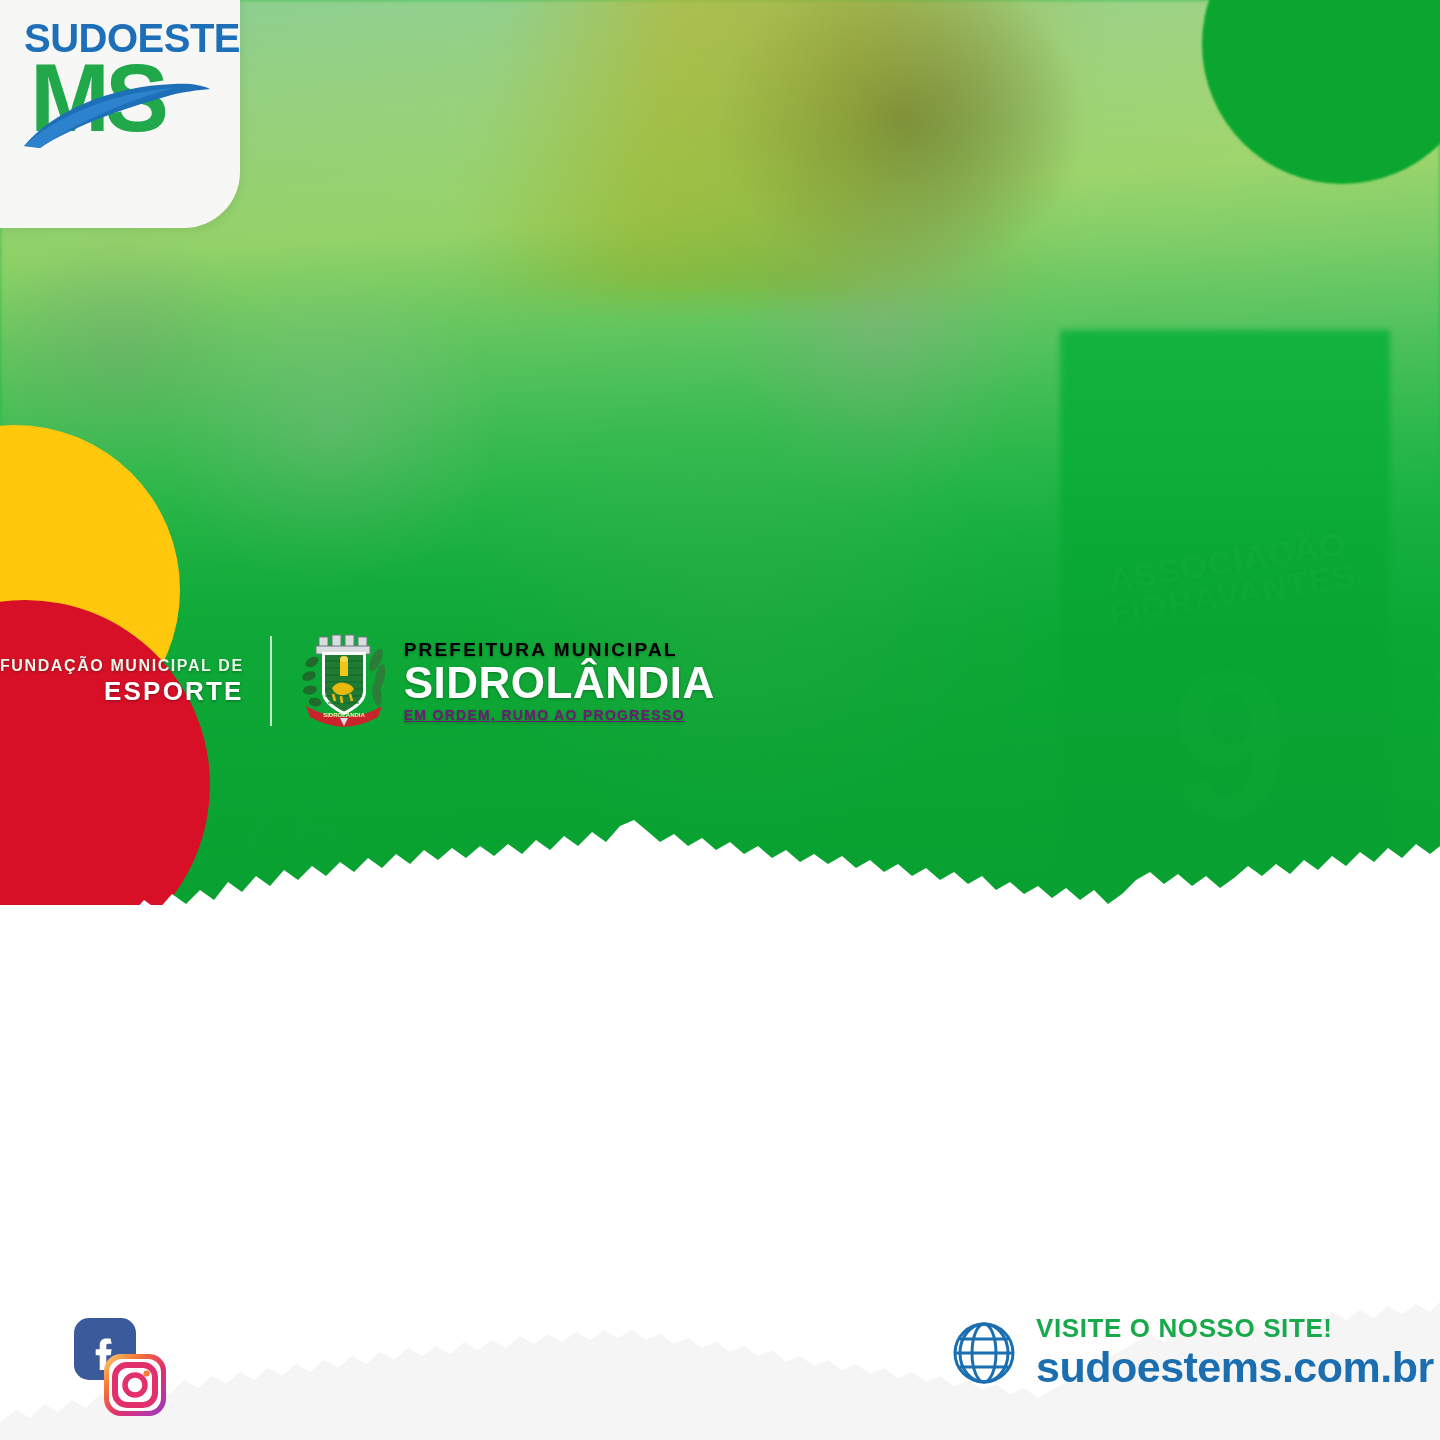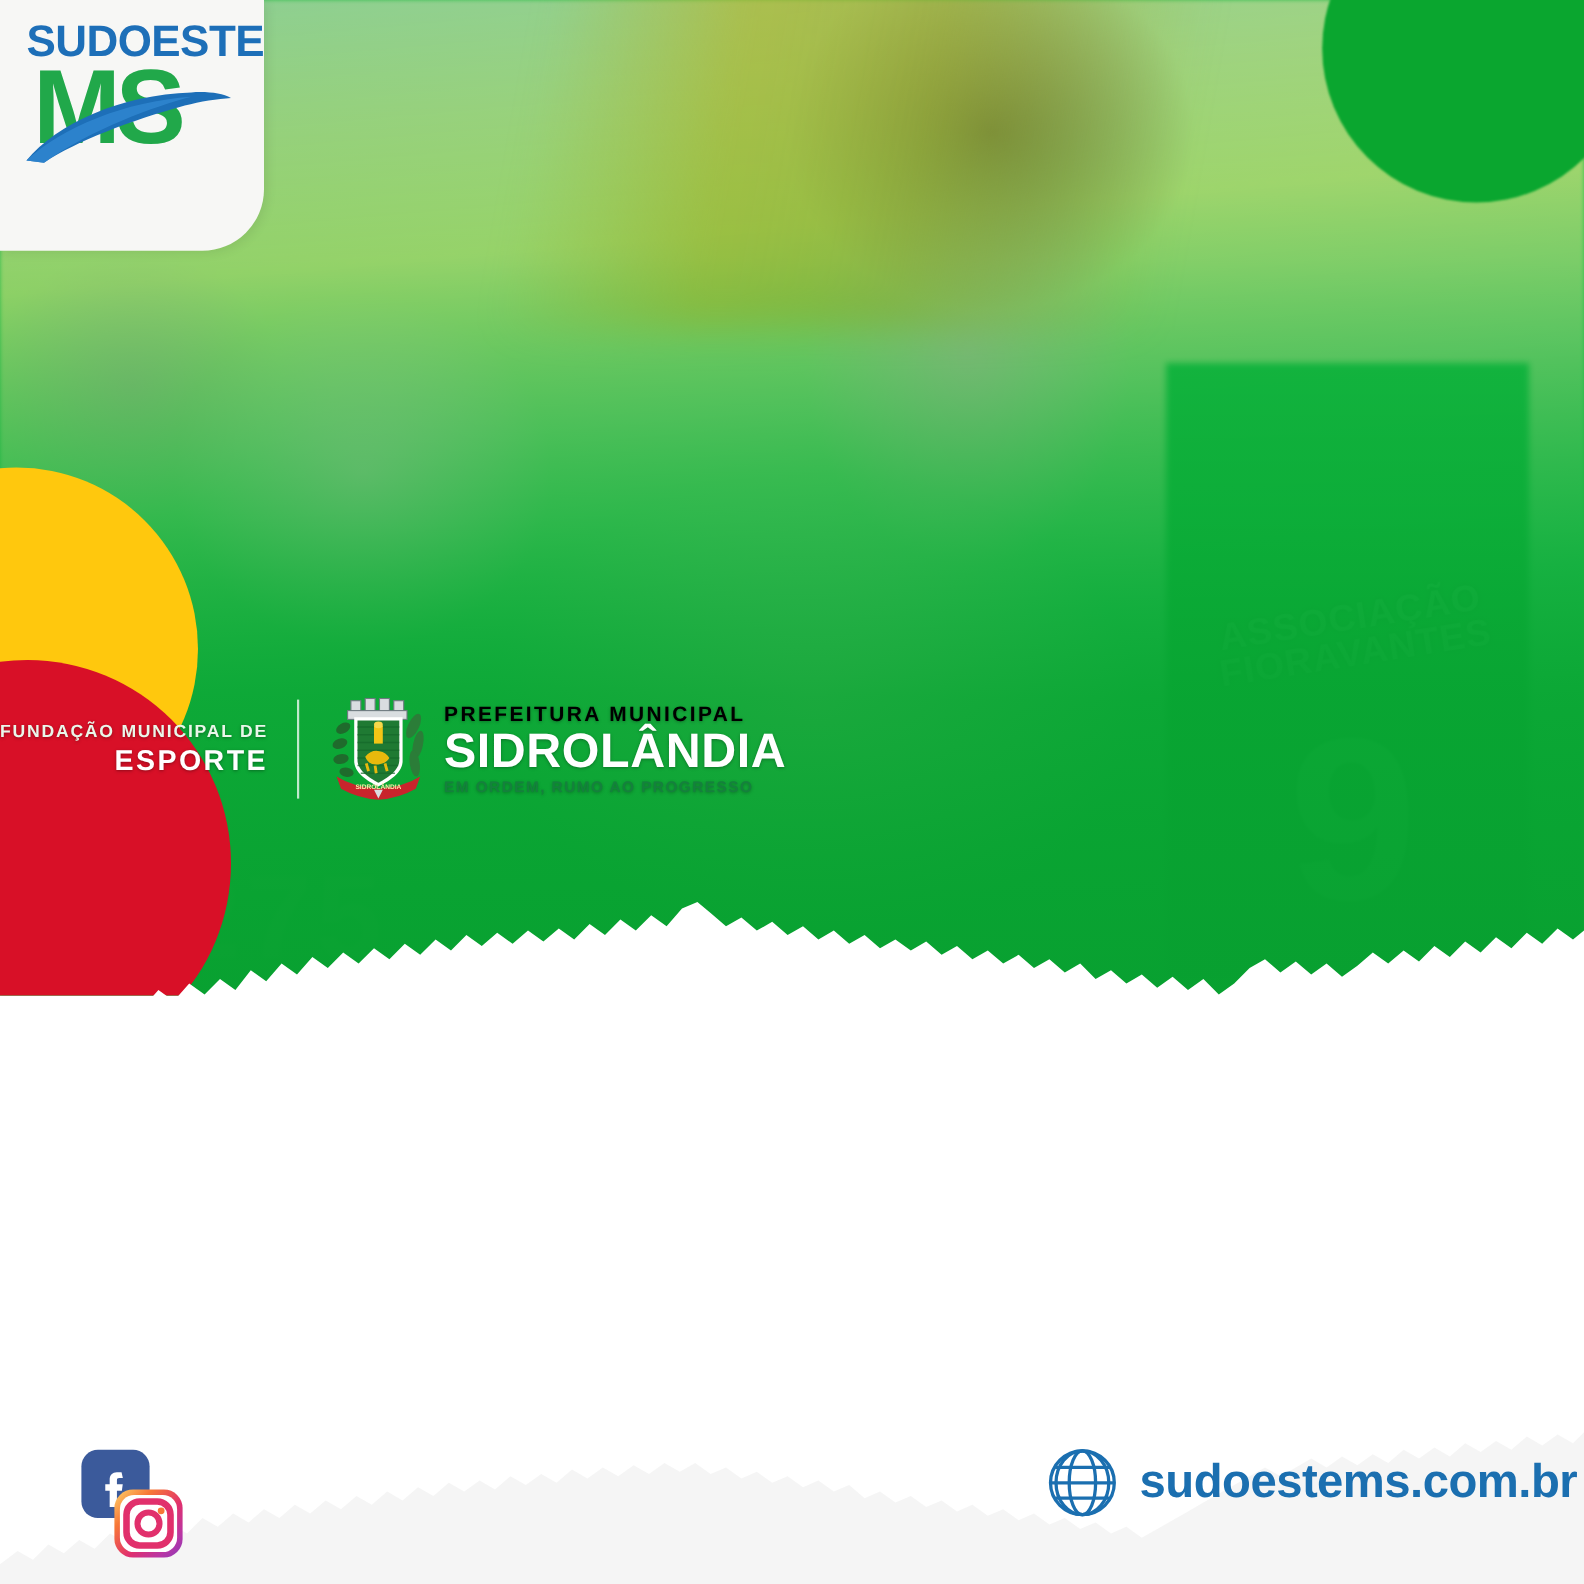--- a/index.html
+++ b/index.html
@@ -141,21 +141,21 @@
     text-align:right;color:#fff;padding-right:26px;
     text-shadow:0 1px 3px rgba(0,0,0,.35);
   }
   .fme-l1{font:700 16px/1.35 "Liberation Sans",sans-serif;letter-spacing:1.6px;color:#eaf7ea;}
   .fme-l2{font:700 26px/1.2 "Liberation Sans",sans-serif;letter-spacing:2.2px;color:#ffffff;}
   .divider{width:2px;height:90px;background:rgba(255,255,255,.75);}
   .brasao{width:92px;height:98px;margin-left:26px;margin-right:14px;}
   .pref{color:#fff;text-shadow:0 1px 3px rgba(0,0,0,.3);}
   .pref-l1{font:700 19px/1.25 "Liberation Sans",sans-serif;letter-spacing:2.2px;color:#000000;}
   .pref-l2{font:900 44px/1.02 "Liberation Sans",sans-serif;letter-spacing:.5px;color:#ffffff;}
-  .pref-l3{font:700 14px/1.3 "Liberation Sans",sans-serif;letter-spacing:1.3px;color:#15803d;}
+  .pref-l3{font:700 14px/1.3 "Liberation Sans",sans-serif;letter-spacing:1.3px;color:#701a75;text-decoration:underline;}
 
   
   .torn-top{
     position:absolute;left:0;top:820px;width:1440px;height:130px;z-index:10;
   }
 
   
   .article{
     position:absolute;left:0;top:918px;width:1440px;text-align:center;z-index:6;
   }
@@ -343,19 +343,20 @@
         <g fill="none" stroke="#1b6fb0" stroke-width="3">
           <circle cx="34" cy="34" r="29"></circle>
           <ellipse cx="34" cy="34" rx="12" ry="29"></ellipse>
           <ellipse cx="34" cy="34" rx="24" ry="29"></ellipse>
           <path d="M5 34 H63"></path>
           <path d="M9.5 20 H58.5"></path>
           <path d="M9.5 48 H58.5"></path>
         </g>
       </svg>
       <div class="f-text">
+        <div class="f-t1">VISITE O NOSSO SITE!</div>
         <div class="f-t2">sudoestems.com.br</div>
       </div>
     </div>
 
   </div>
 
 </div>
 
 </body></html>

